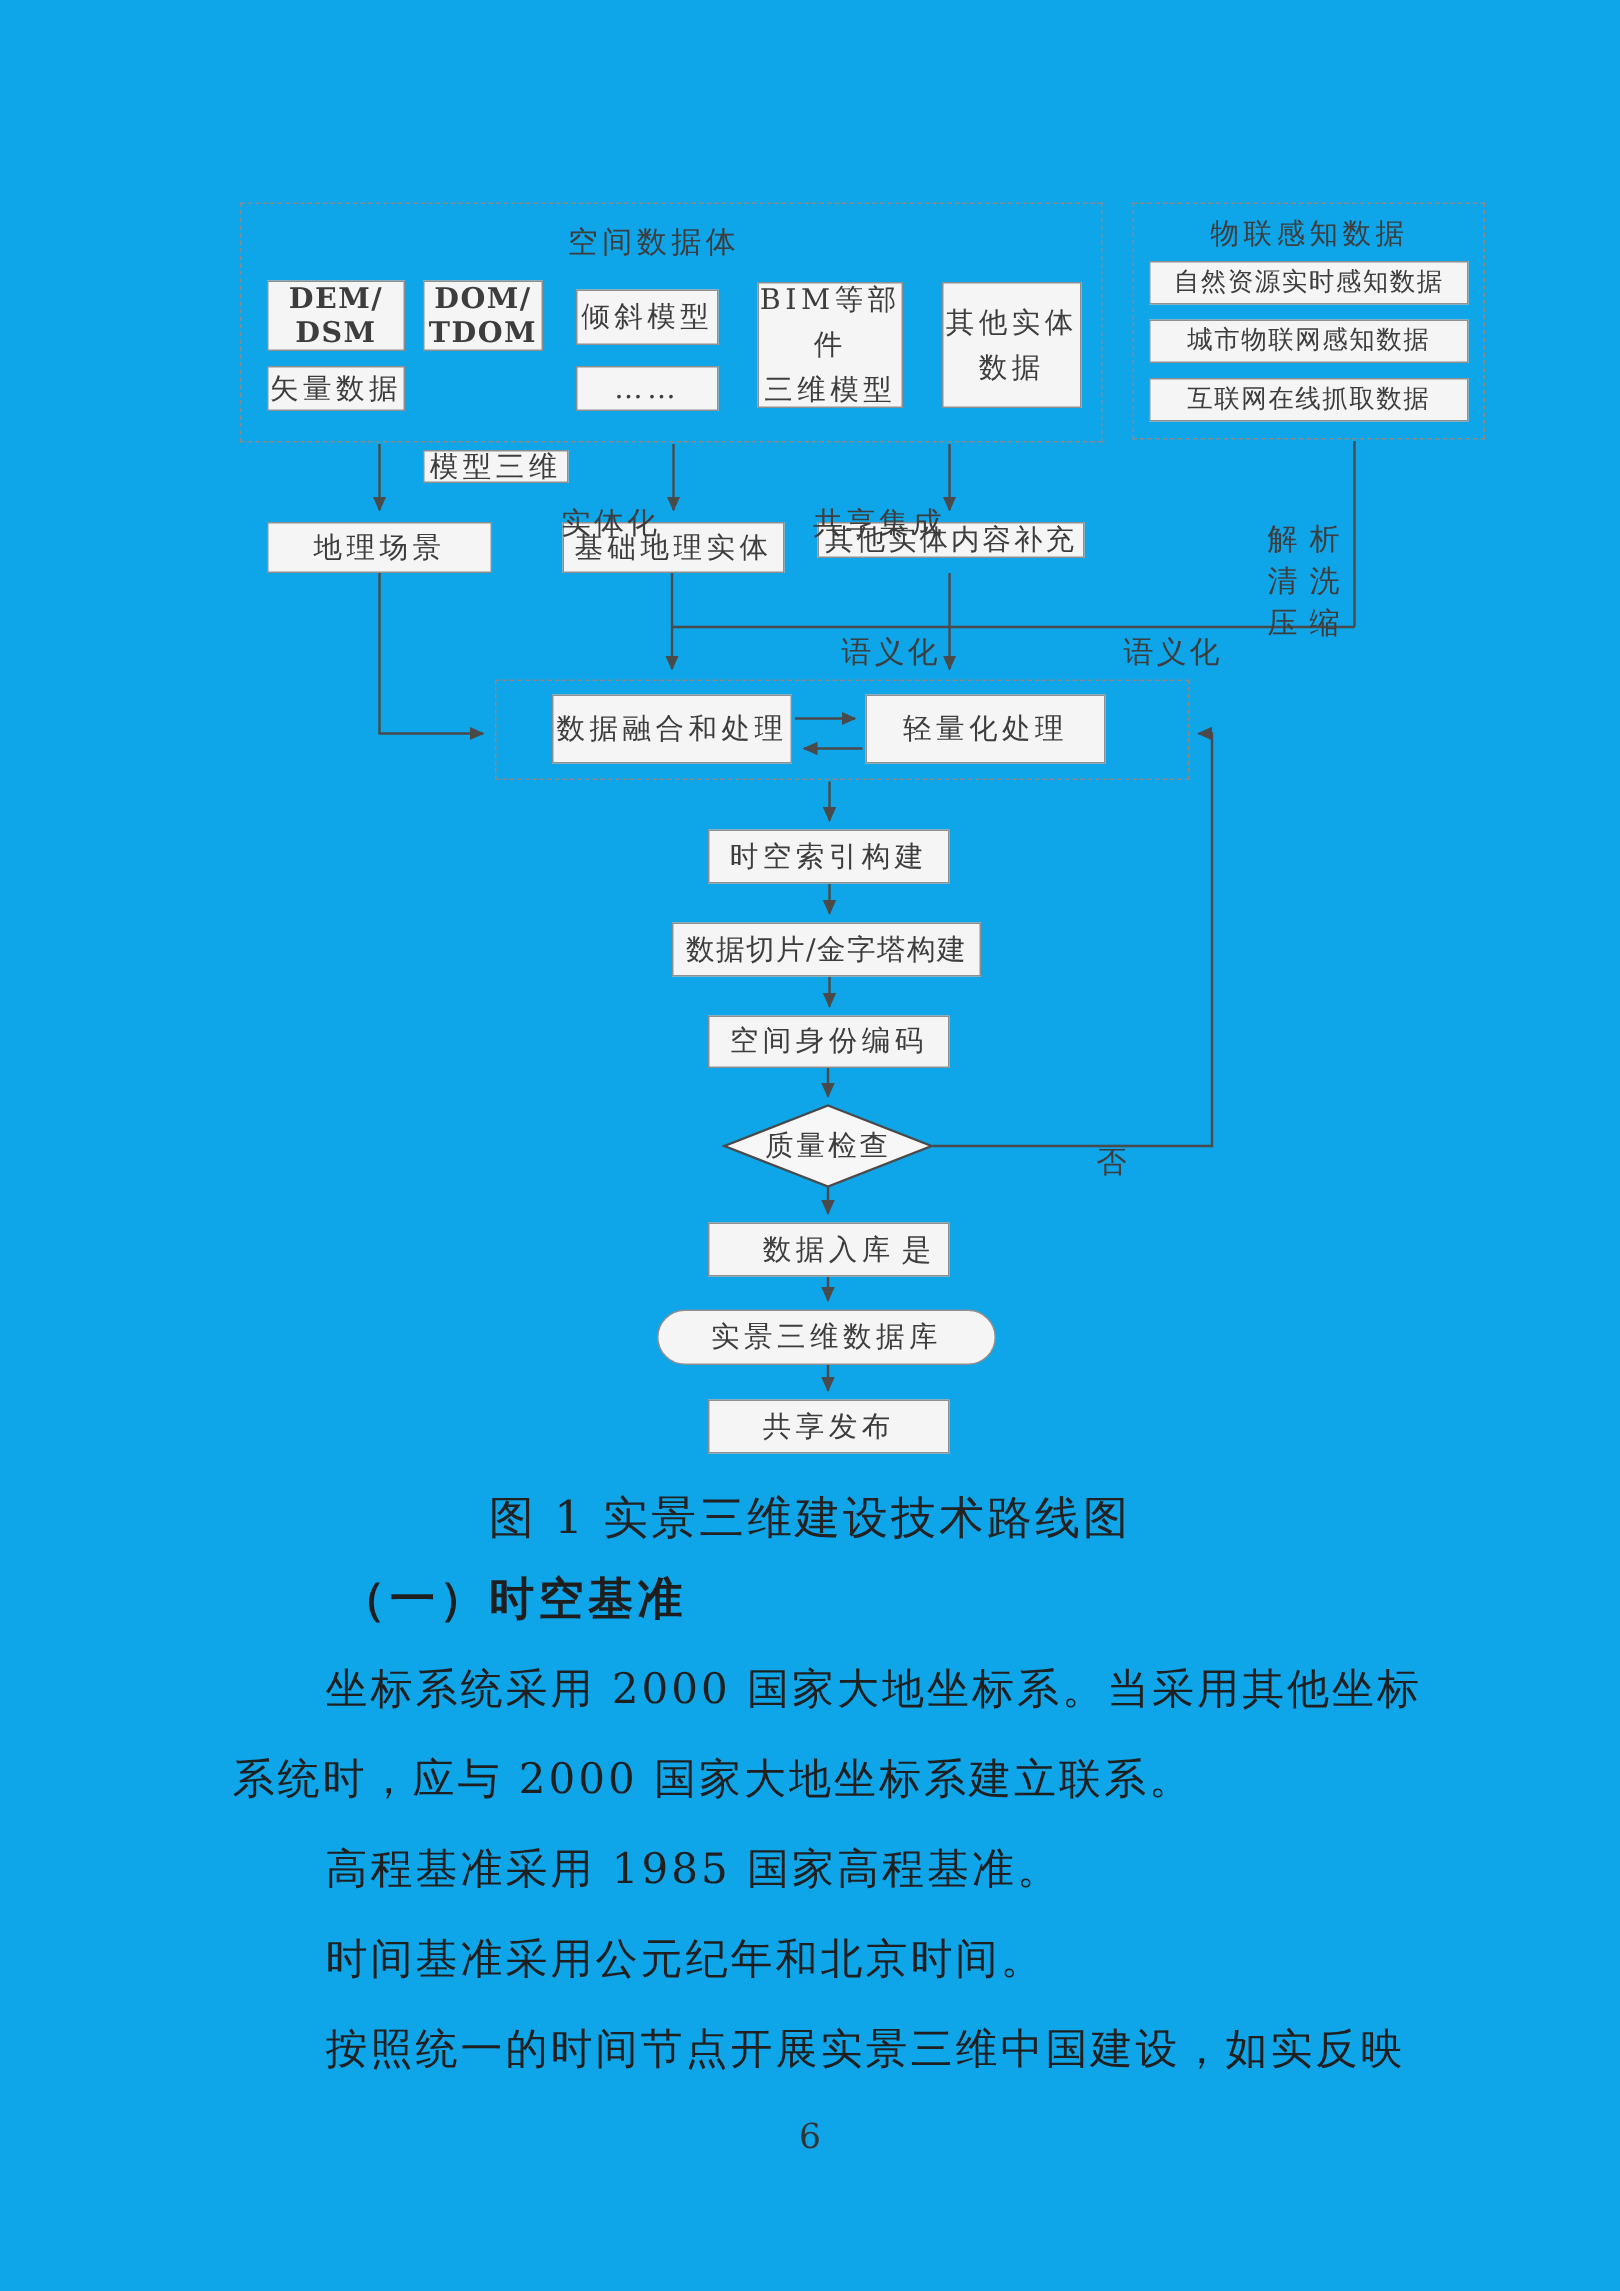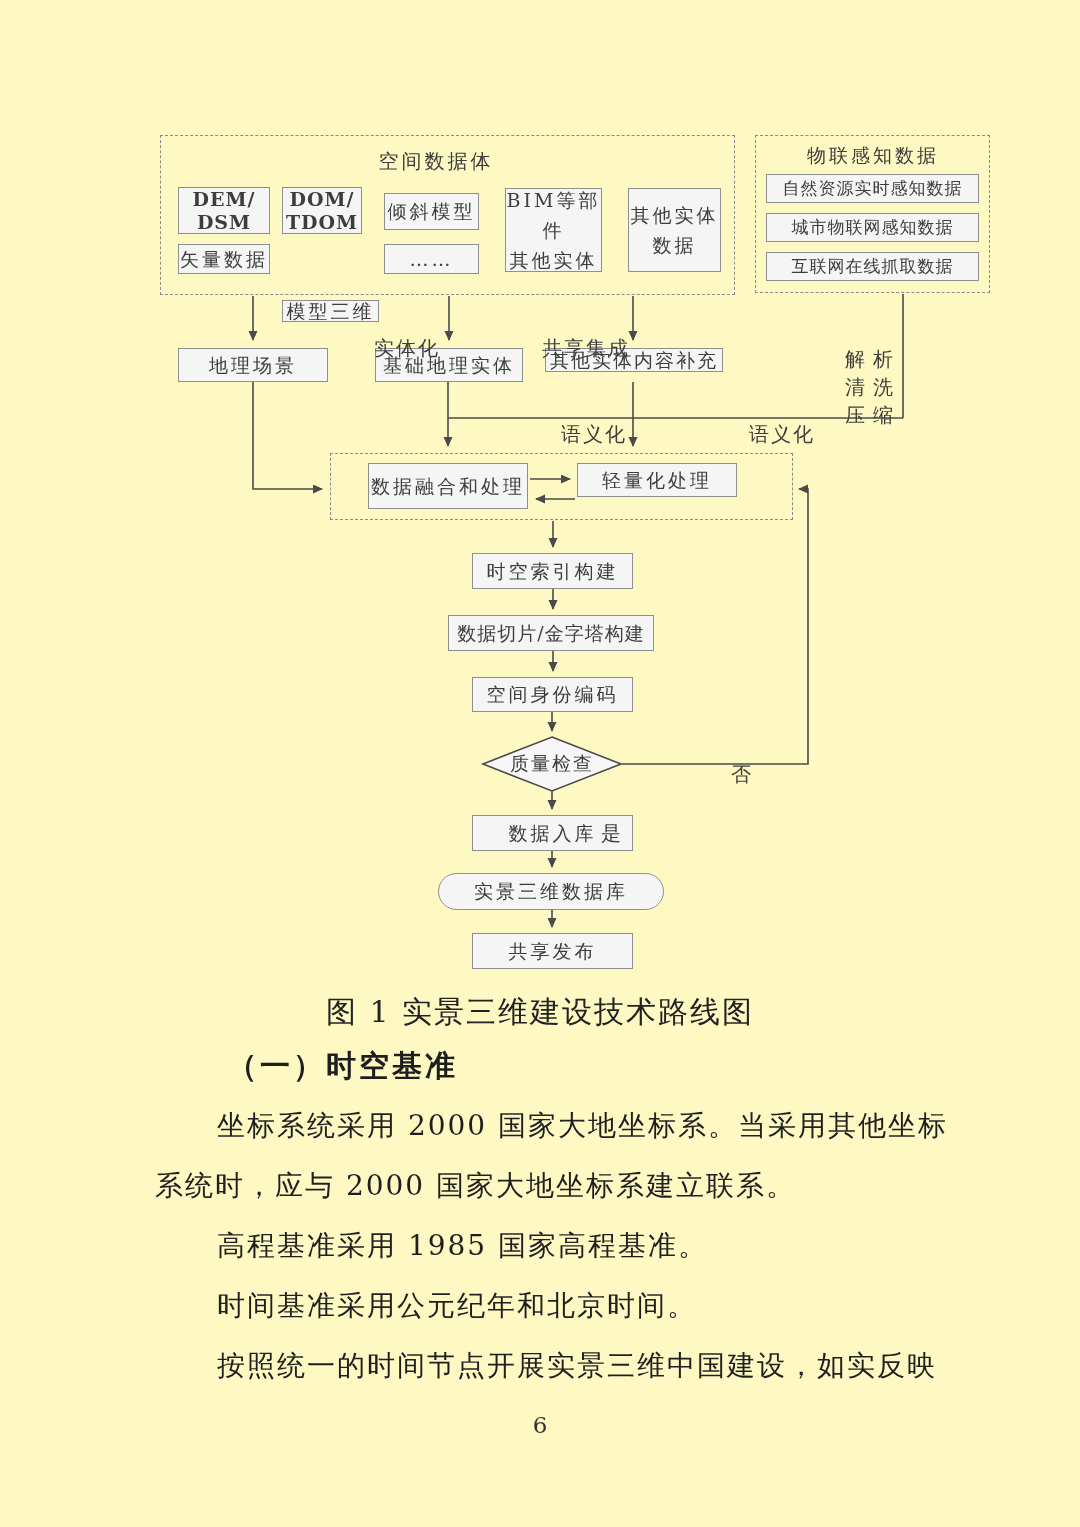--- a/index.html
+++ b/index.html
@@ -1,16 +1,16 @@
 <!DOCTYPE html>
 <html><head>
 <meta charset="utf-8">
 <style>
   html,body{margin:0;padding:0;background:#e8e8e8;}
-  #page{position:relative;width:1080px;height:1527px;background:#fef9c3;overflow:hidden;
+  #page{position:relative;width:1080px;height:1527px;background:#0ea5e9;overflow:hidden;
         font-family:"DejaVu Serif","Liberation Serif",serif;color:#3c3c3c;}
   .abs{position:absolute;}
   
   .nbox{position:absolute;display:flex;align-items:center;justify-content:center;text-align:center;
         background:#f5f5f5;border:1.4px solid #8f8f8f;color:#3d3d3d;font-size:19px;letter-spacing:3px;
         z-index:2;box-sizing:border-box;line-height:1.2;}
   .ml{white-space:pre-line;}
   .dbox{position:absolute;border:1.6px dashed #8a8a8a;z-index:1;box-sizing:border-box;background:transparent;}
   .glabel{position:absolute;z-index:3;color:#3d3d3d;font-size:20px;letter-spacing:3px;text-align:center;}
   .elabel{position:absolute;z-index:3;color:#3d3d3d;font-size:20px;letter-spacing:2px;white-space:pre-line;
@@ -65,21 +65,21 @@
 
   <div class="dbox" style="left:160px;top:135px;width:575px;height:160px;"></div>
   <div class="glabel" style="left:366px;top:148px;width:140px;">空间数据体</div>
 
   <div class="nbox ml" style="left:178px;top:187px;width:92px;height:47px;font-weight:600;letter-spacing:1px;">DEM/
 DSM</div>
   <div class="nbox ml" style="left:282px;top:187px;width:80px;height:47px;font-weight:700;letter-spacing:1px;">DOM/
 TDOM</div>
   <div class="nbox" style="left:384px;top:193px;width:95px;height:37px;">倾斜模型</div>
   <div class="nbox ml" style="left:505px;top:188px;width:97px;height:84px;line-height:30px;">BIM等部件
-其他实体</div>
+三维模型</div>
   <div class="nbox ml" style="left:628px;top:188px;width:93px;height:84px;line-height:30px;">其他实体
 数据</div>
   <div class="nbox" style="left:178px;top:244px;width:92px;height:30px;">矢量数据</div>
   <div class="nbox" style="left:282px;top:256px;width:97px;height:22px;margin-top:44px;">模型三维</div>
   <div class="nbox" style="left:384px;top:244px;width:95px;height:30px;">……</div>
 
   <div class="dbox" style="left:755px;top:135px;width:235px;height:158px;"></div>
   <div class="glabel" style="left:788px;top:143px;width:170px;font-size:19px;">物联感知数据</div>
   <div class="nbox" style="left:766px;top:174px;width:213px;height:29px;font-size:17px;letter-spacing:1px;">自然资源实时感知数据</div>
   <div class="nbox" style="left:766px;top:213px;width:213px;height:29px;font-size:17px;letter-spacing:1px;">城市物联网感知数据</div>
@@ -94,21 +94,21 @@
   <div class="elabel" style="left:746px;top:393px;width:72px;">语义化</div>
   <div class="elabel" style="left:722px;top:733px;width:40px;">否</div>
   <div class="elabel" style="left:592px;top:792px;width:40px;">是</div>
 
   <div class="nbox" style="left:178px;top:348px;width:150px;height:34px;">地理场景</div>
   <div class="nbox" style="left:375px;top:348px;width:148px;height:34px;">基础地理实体</div>
   <div class="nbox" style="left:545px;top:348px;width:178px;height:24px;letter-spacing:2px;">其他实体内容补充</div>
 
   <div class="dbox" style="left:330px;top:453px;width:463px;height:67px;"></div>
   <div class="nbox" style="left:368px;top:463px;width:160px;height:46px;">数据融合和处理</div>
-  <div class="nbox" style="left:577px;top:463px;width:160px;height:34px;">轻量化处理</div>
+  <div class="nbox" style="left:577px;top:463px;width:160px;height:46px;">轻量化处理</div>
 
   <div class="nbox" style="left:472px;top:553px;width:161px;height:36px;">时空索引构建</div>
   <div class="nbox" style="left:448px;top:615px;width:206px;height:36px;letter-spacing:1px;">数据切片/金字塔构建</div>
   <div class="nbox" style="left:472px;top:677px;width:161px;height:35px;">空间身份编码</div>
   <div class="abs" style="left:487px;top:751px;width:130px;text-align:center;font-size:19px;letter-spacing:2px;z-index:3;color:#3d3d3d;">质量检查</div>
   <div class="nbox" style="left:472px;top:815px;width:161px;height:36px;">数据入库</div>
   <div class="nbox stadium" style="left:438px;top:873px;width:226px;height:37px;">实景三维数据库</div>
   <div class="nbox" style="left:472px;top:933px;width:161px;height:36px;">共享发布</div>
 
   <div class="cap" style="top:992px;">图 1  实景三维建设技术路线图</div>

